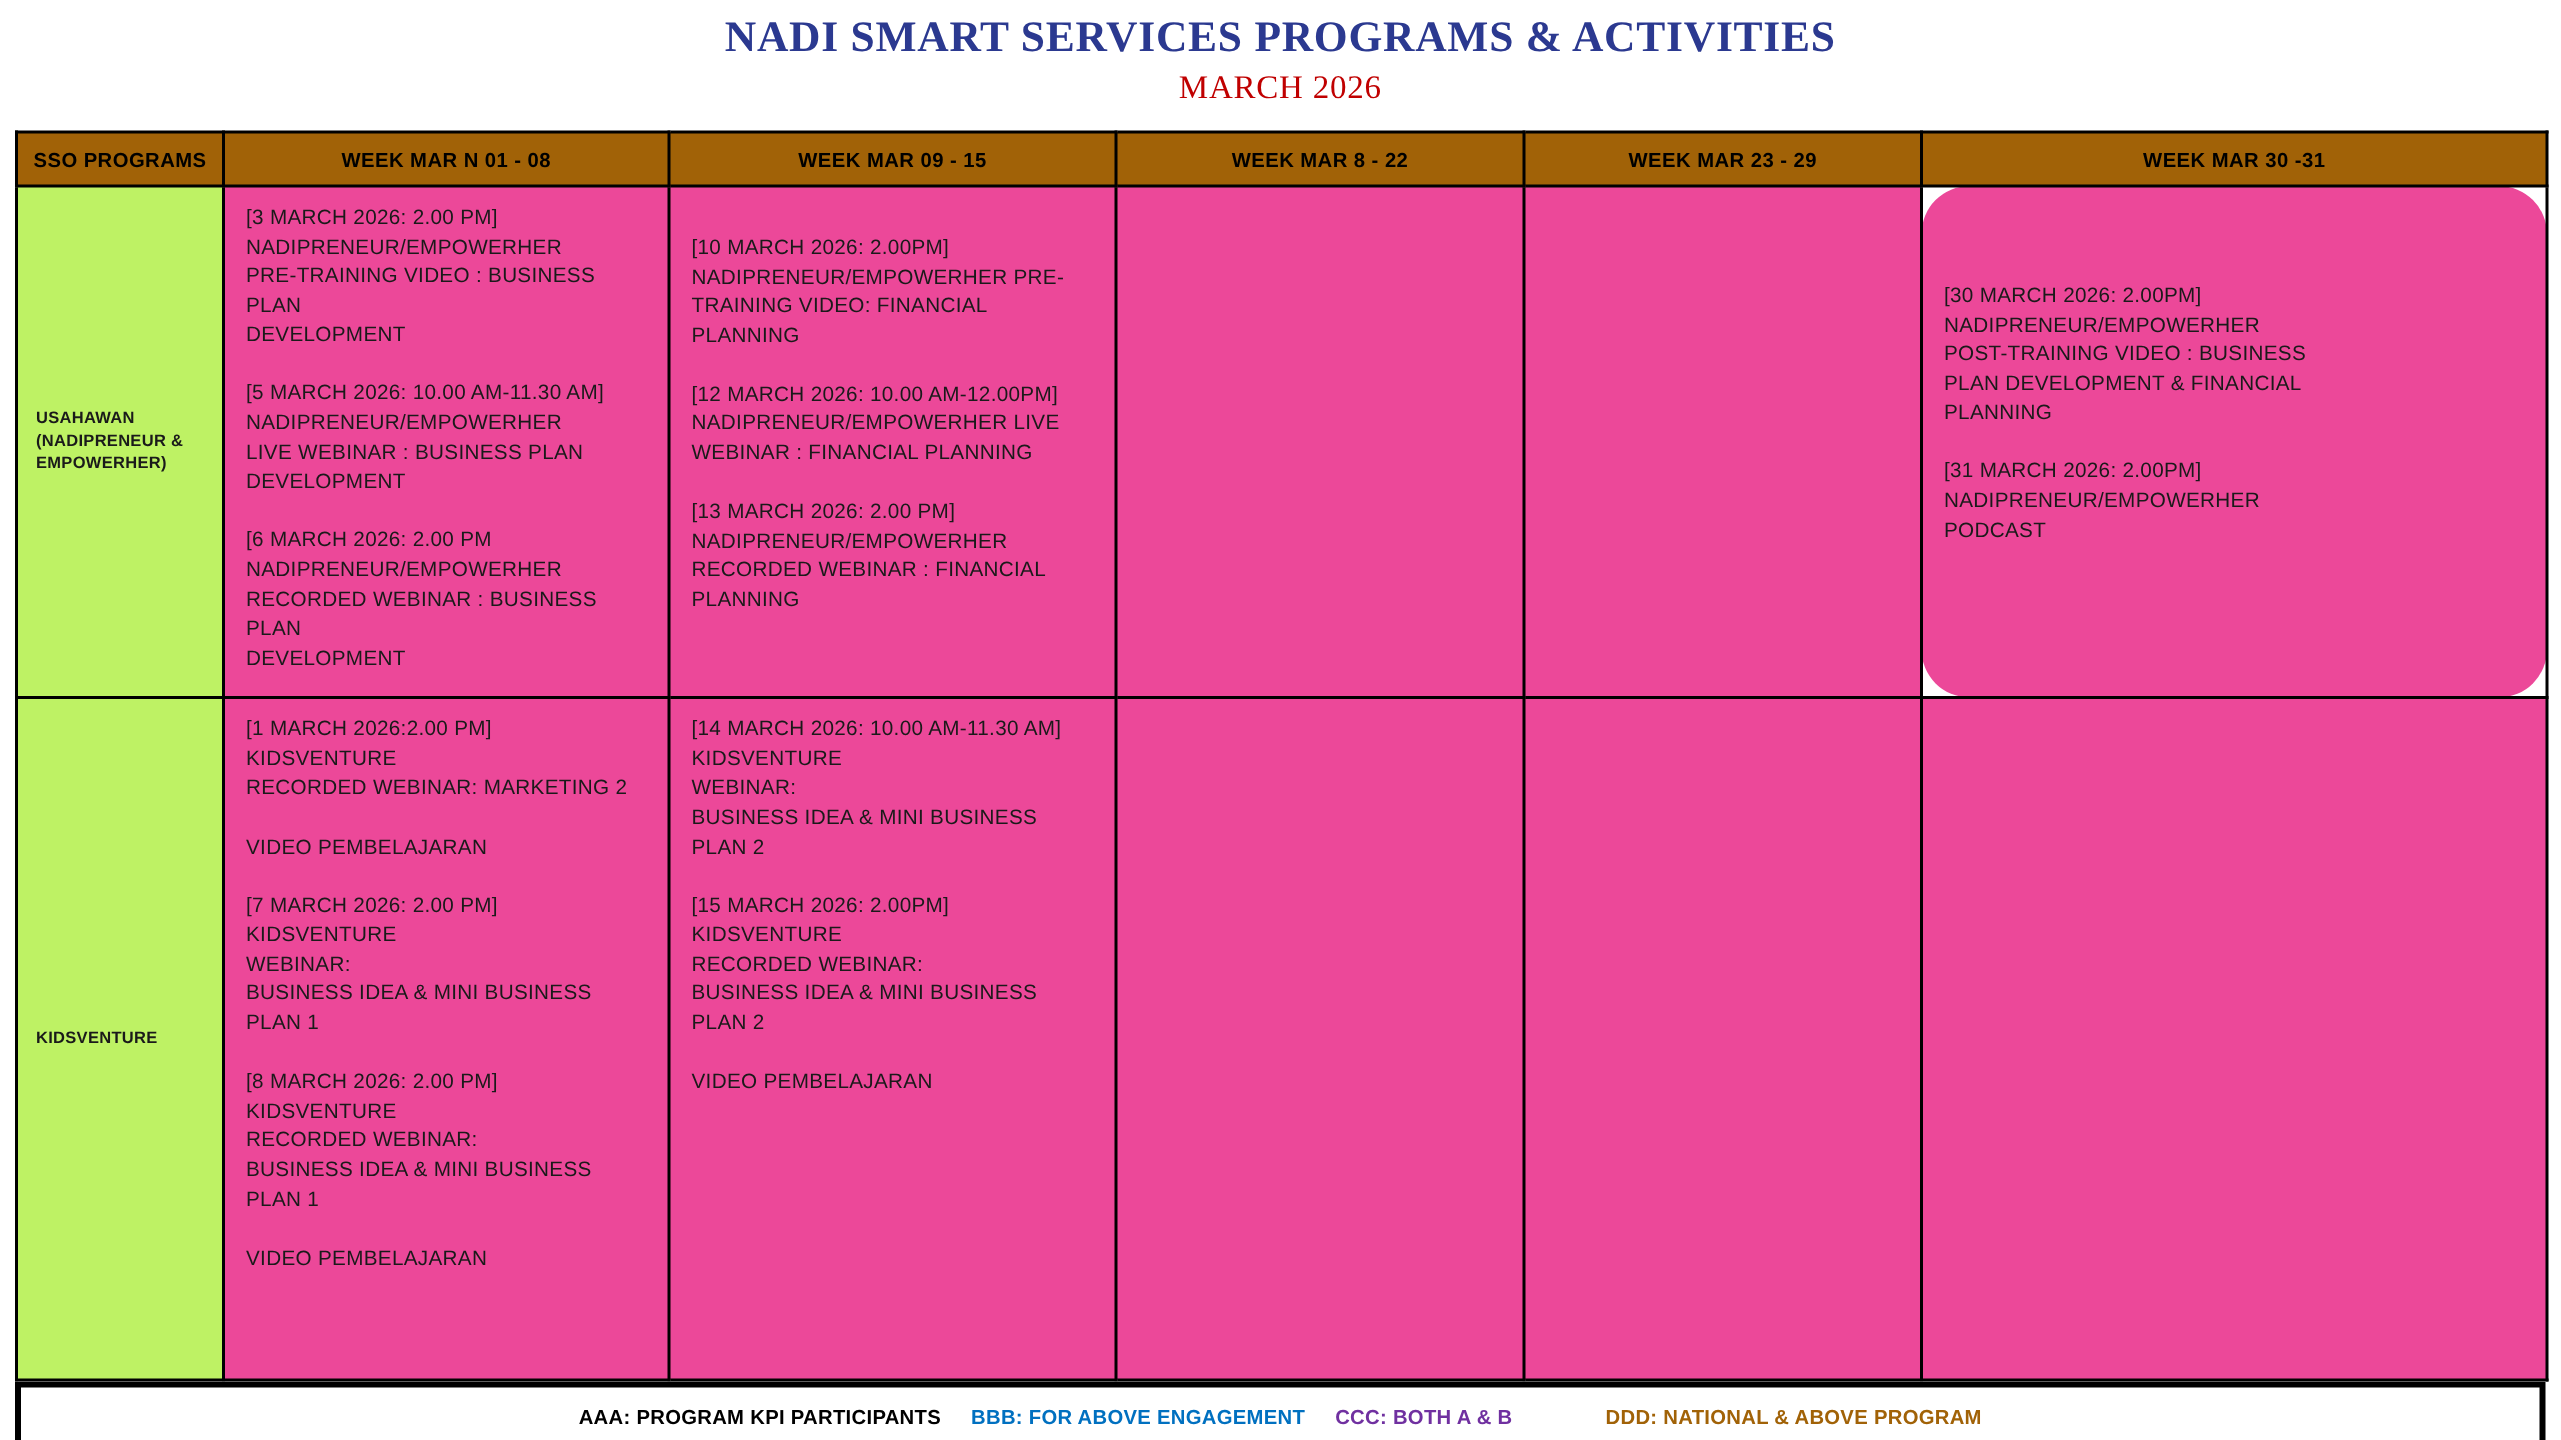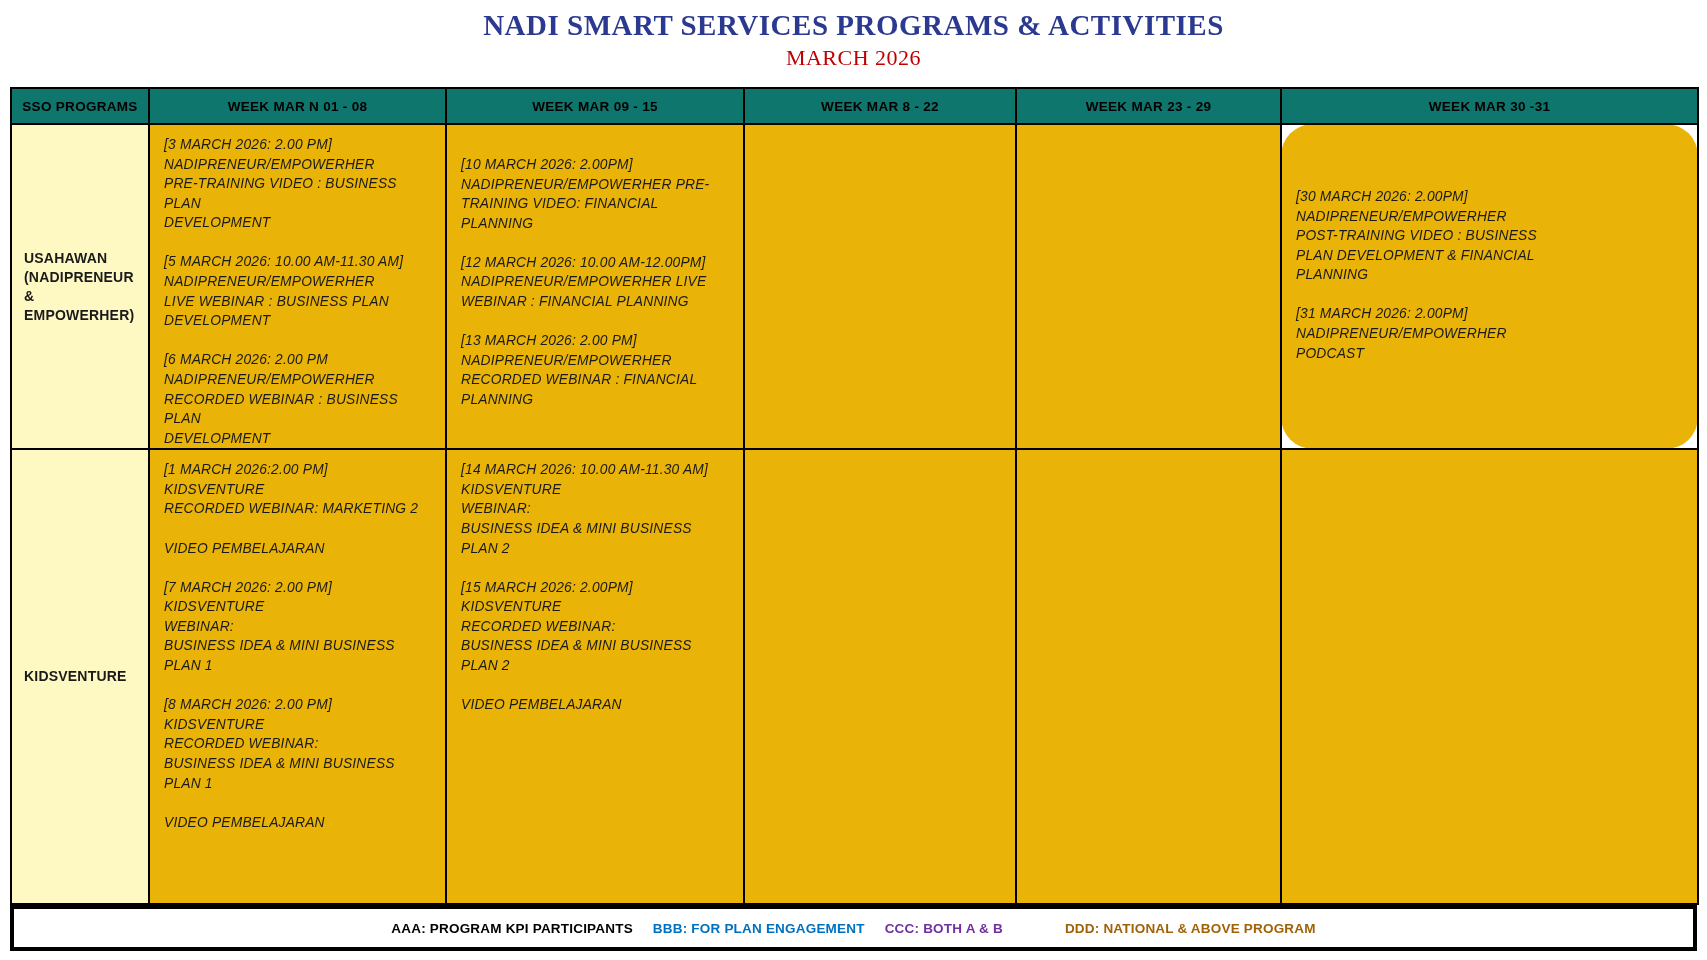--- a/index.html
+++ b/index.html
@@ -34,51 +34,50 @@
     table-layout: fixed;
     width: 1687px;
     margin: 16px 0 0 10px;
     border: 2px solid #000;
   }
   table.schedule th, table.schedule td {
     border: 2px solid #000;
     box-sizing: border-box;
   }
   thead th.col-header {
-    background: #0f766e;
+    background: #a16207;
     height: 36px;
     font-size: 13.5px;
     font-weight: bold;
     text-align: center;
     color: #000;
     letter-spacing: 0.3px;
     padding: 0 4px;
   }
   tbody th.program-cell {
-    background: #fef9c3;
+    background: #bef264;
     text-align: left;
     vertical-align: middle;
-    font-size: 14px;
+    font-size: 11px;
     font-weight: bold;
     color: #1a1a1a;
     padding: 0 10px 0 12px;
     white-space: pre-line;
     line-height: 1.35;
     letter-spacing: 0.2px;
   }
   td.schedule-cell {
-    background: #eab308;
+    background: #ec4899;
     vertical-align: top;
-    padding: 10px 12px 0 14px;
+    padding: 10px 12px 16px 14px;
     font-size: 13.8px;
     line-height: 1.42;
     color: #1a1a1a;
     white-space: pre-line;
     letter-spacing: 0.2px;
-    font-style: italic;
   }
   tr.row-usahawan { height: 302px; }
   tr.row-kidsventure { height: 455px; }
   td.offset-one-line { padding-top: 30px; }
   td.offset-three-line { padding-top: 62px; border-radius: 32px; }
   .legend-bar {
     box-sizing: border-box;
     width: 1687px;
     margin: 0 0 0 10px;
     border: 4px solid #000;
@@ -195,18 +194,18 @@
 VIDEO PEMBELAJARAN</td>
         <td class="schedule-cell"></td>
         <td class="schedule-cell"></td>
         <td class="schedule-cell"></td>
       </tr>
     </tbody>
   </table>
 
   <div class="legend-bar">
     <span style="color: rgb(0, 0, 0);">AAA: PROGRAM KPI PARTICIPANTS</span>
-    <span style="color: rgb(0, 112, 192);">BBB: FOR PLAN ENGAGEMENT</span>
+    <span style="color: rgb(0, 112, 192);">BBB: FOR ABOVE ENGAGEMENT</span>
     <span style="color: rgb(112, 48, 160);">CCC: BOTH A &amp; B</span>
     <span style="color: #a16207; margin-left: 42px;">DDD: NATIONAL &amp; ABOVE PROGRAM</span>
   </div>
 
 </div>
 
 </body></html>

